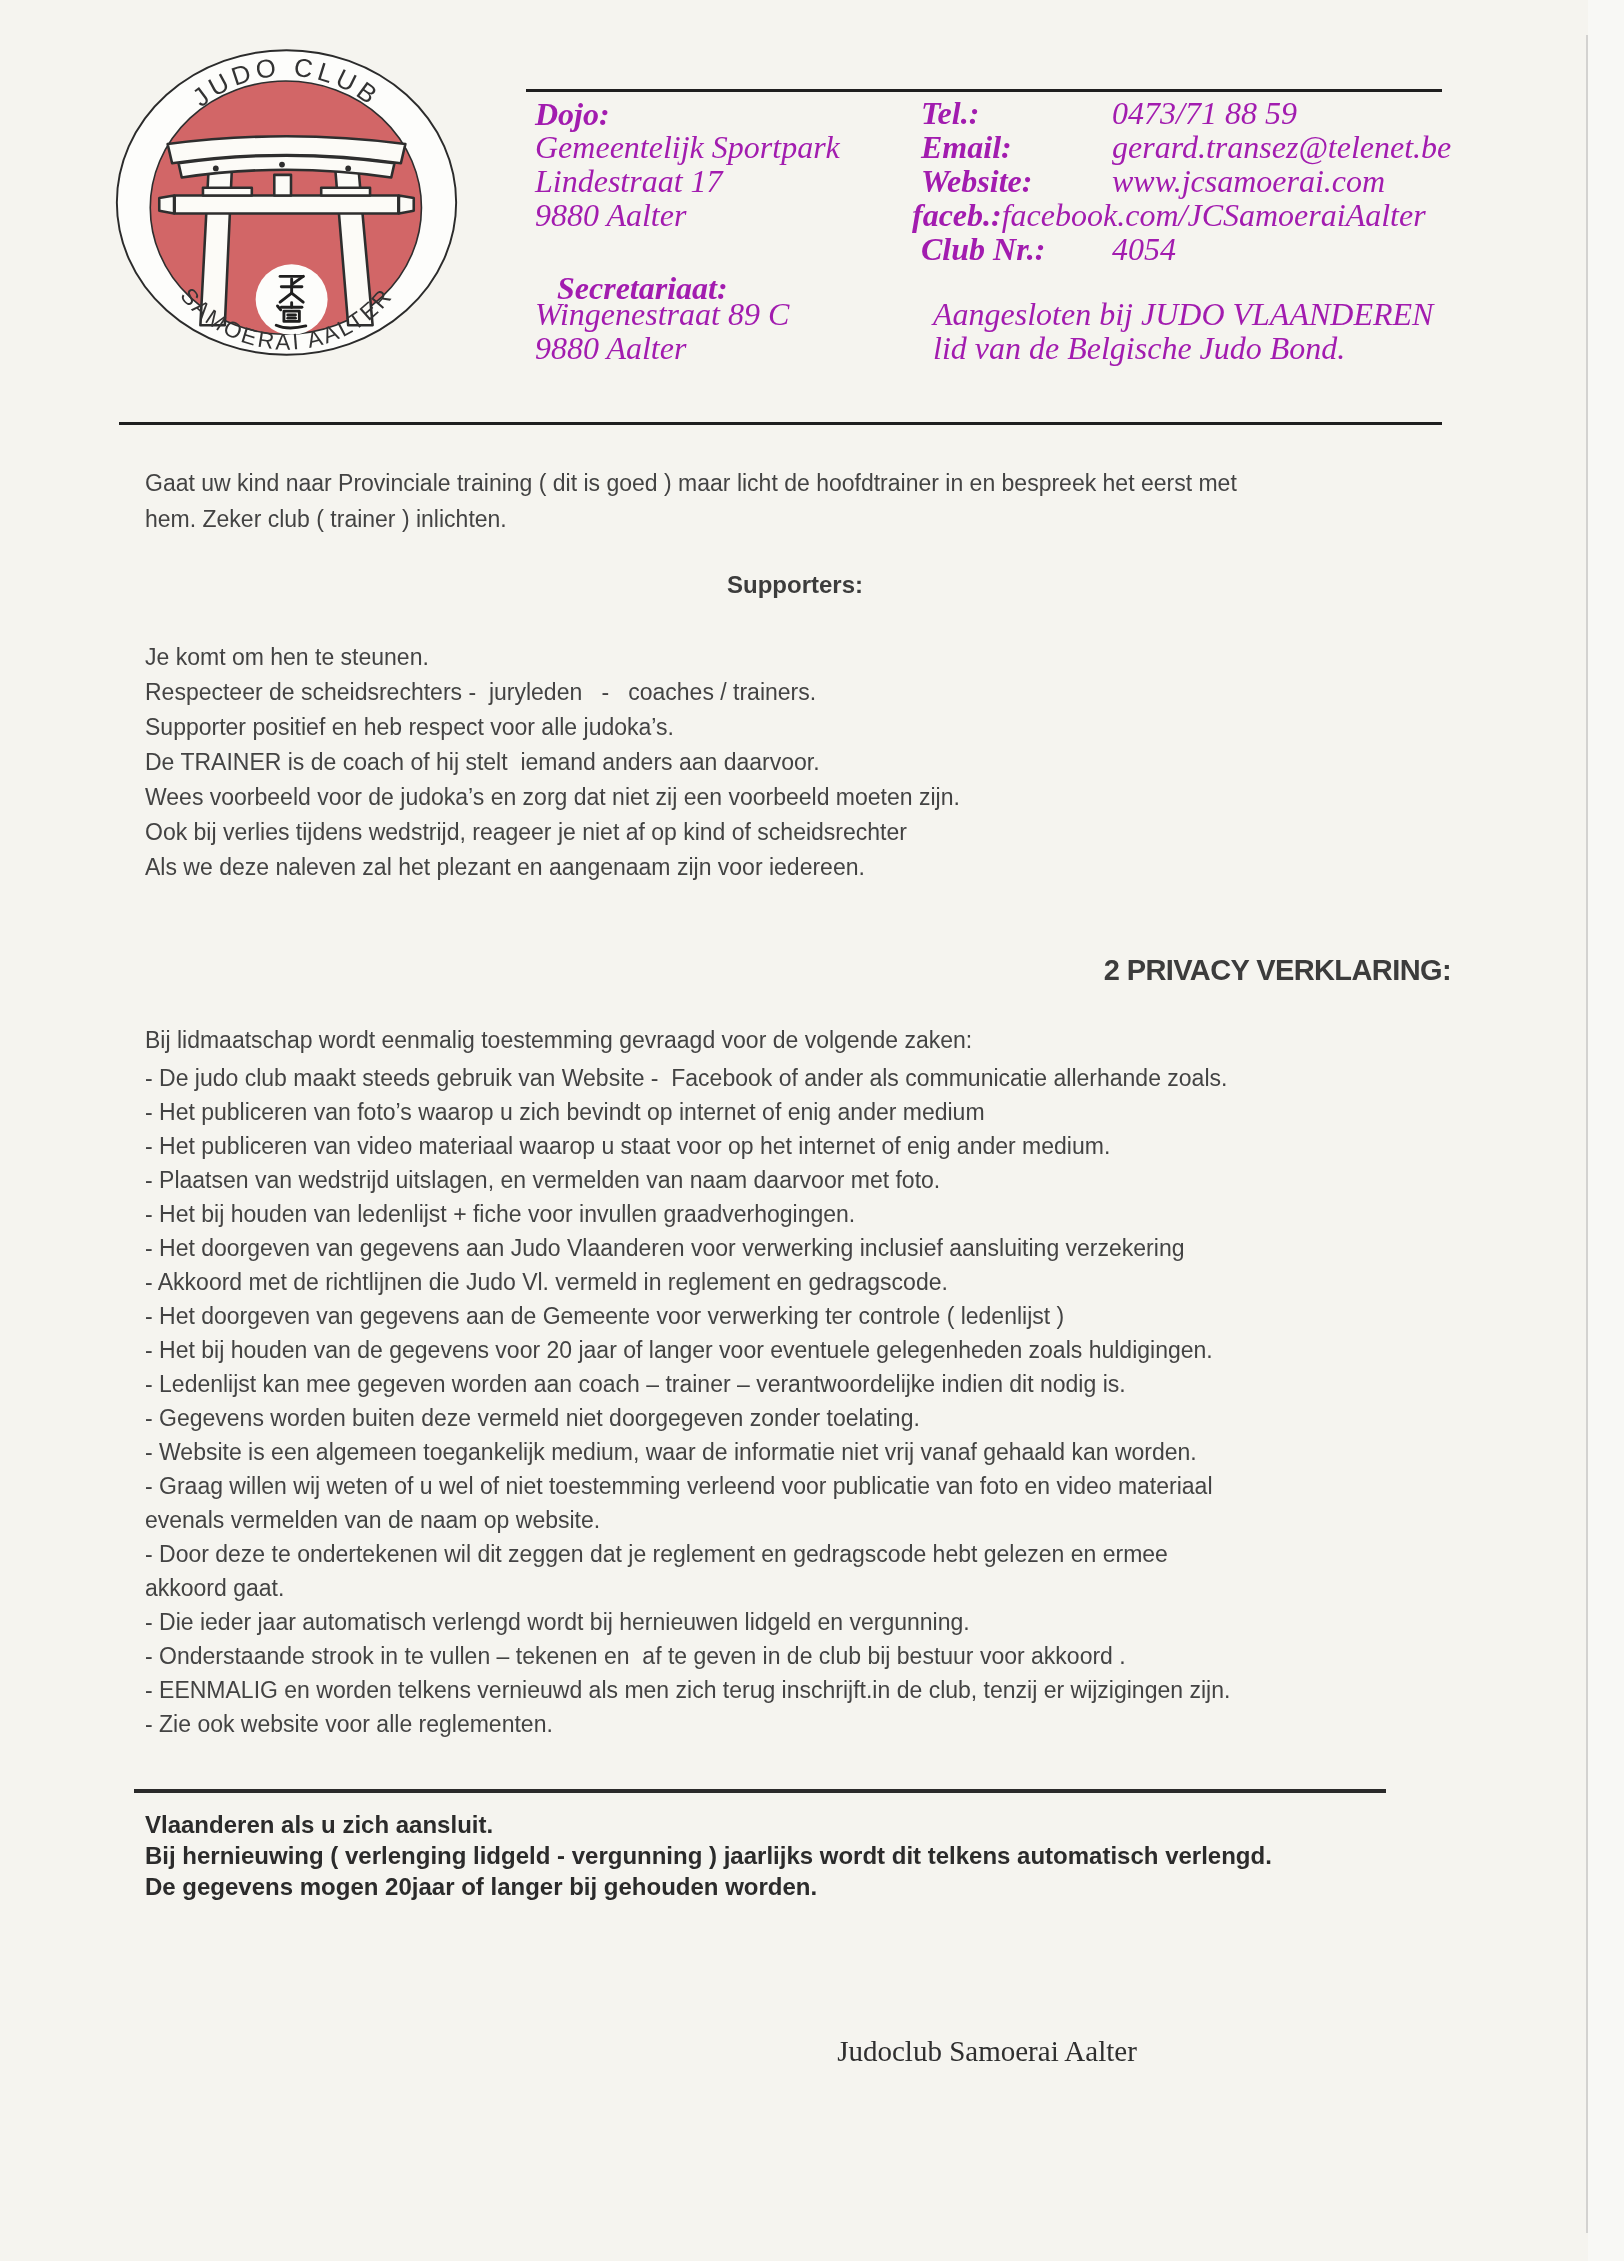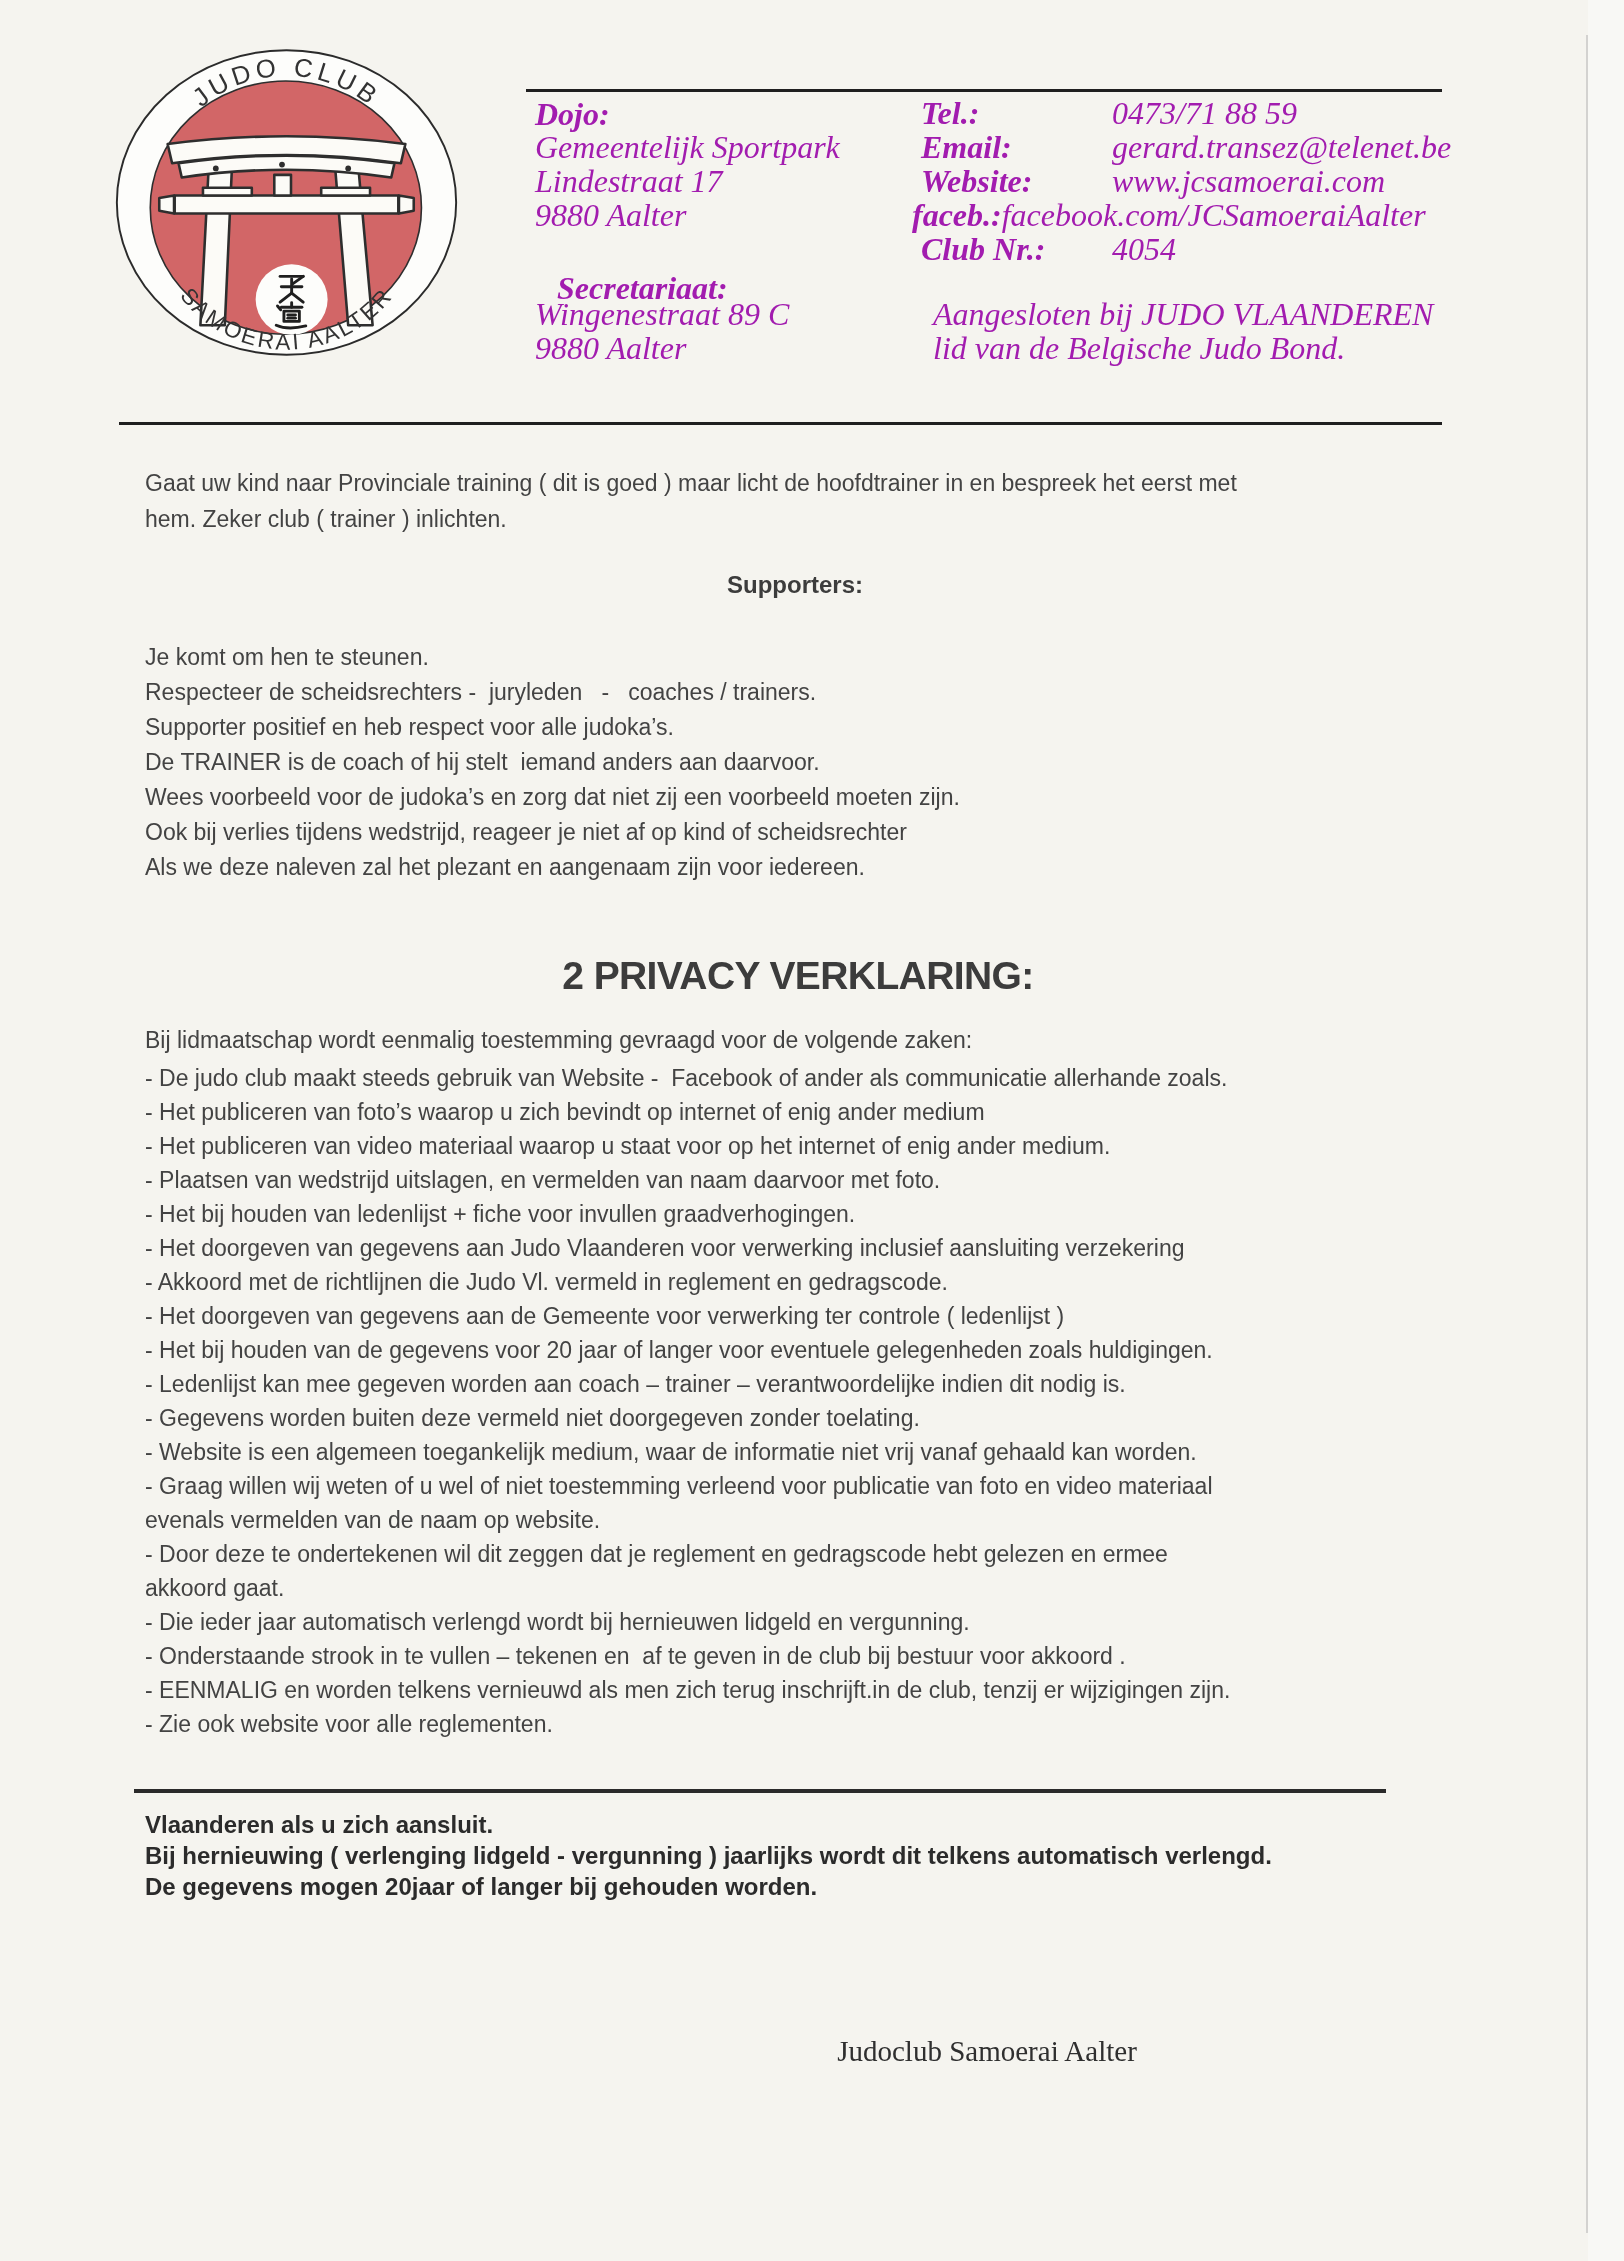--- a/index.html
+++ b/index.html
@@ -46,22 +46,22 @@
   .body-text { font-size:23px; color:#434343; }
   .intro { left:145px; top:465px; width:1313px; }
   .intro .line { line-height:36px; }
   .supporters-heading {
     left:145px; top:571px; width:1300px; text-align:center;
     font-size:24px; font-weight:bold; color:#3c3c3c;
   }
   .supporters-lines { left:145px; top:640px; width:1338px; }
   .supporters-lines .line { line-height:35px; }
   .privacy-heading {
-    left:145px; top:954px; width:1306px; text-align:center;
-    font-size:39px; font-weight:bold; letter-spacing:-0.6px; color:#3c3c3c;
+    left:145px; top:954px; width:1306px; text-align:right;
+    font-size:29px; font-weight:bold; letter-spacing:-0.6px; color:#3c3c3c;
   }
   .privacy-intro { left:145px; top:1027px; }
   .privacy-lines { left:145px; top:1061px; width:1338px; }
   .privacy-lines .line { line-height:34px; }
 
   .agreement-rule { left:134px; top:1789px; width:1252px; height:3.8px; background:#2a2a2a; }
   .agreement-lines { left:145px; top:1809px; width:1325px; }
   .agreement-lines .line { line-height:31px; font-size:24px; font-weight:bold; color:#2b2b2b; }
 
   .doc-footer {

